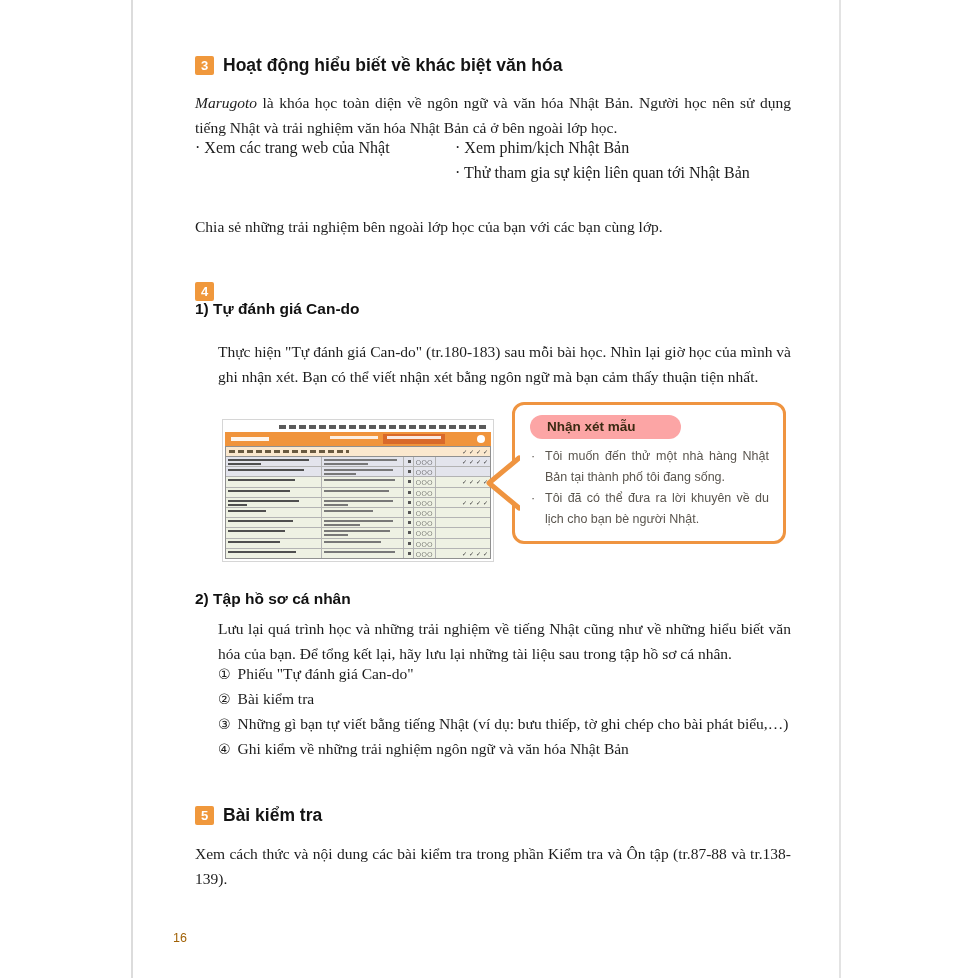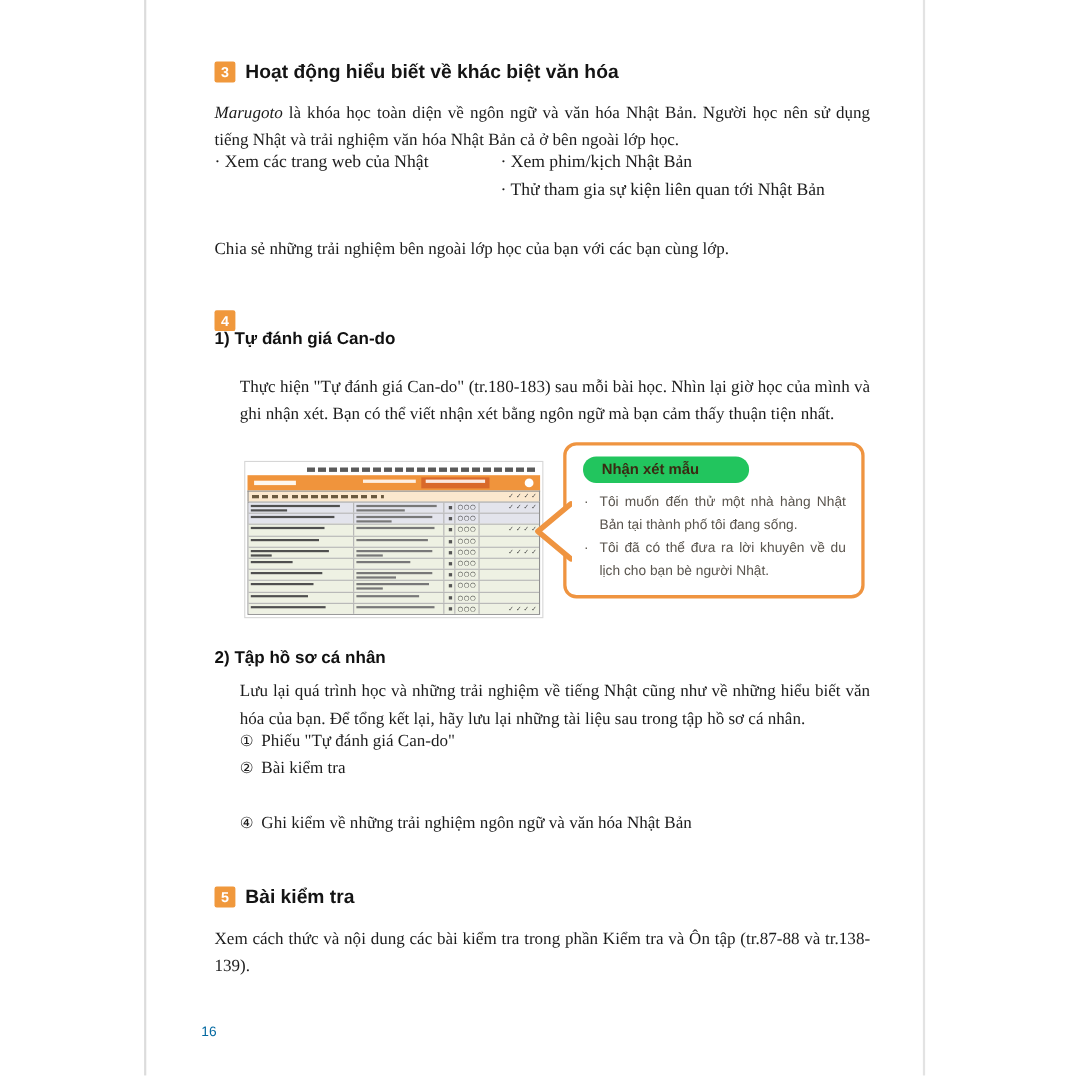--- a/index.html
+++ b/index.html
@@ -22,21 +22,21 @@
   .sub-head { position:absolute; left:195px; font:700 15.5px/18px "Liberation Sans", sans-serif; color:#111; }
 
   .para { position:absolute; font-size:15.5px; line-height:25px; text-align:justify; color:#1c1c1c; }
   .para-full { left:195px; width:596px; }
   .para-ind  { left:218px; width:573px; }
   .bullet-line { position:absolute; font-size:16px; line-height:20px; white-space:nowrap; }
 
   .plist-item { position:absolute; left:218px; font-size:15.5px; line-height:20px; white-space:nowrap; }
   .plist-marker { font-family:"DejaVu Sans", sans-serif; font-size:14px; margin-right:7px; color:#1c1c1c; }
 
-  .page-num { position:absolute; left:183px; top:930px; font:12.5px/16px "Liberation Sans", sans-serif; color:#0369a1; }
+  .page-num { position:absolute; left:173px; top:930px; font:12.5px/16px "Liberation Sans", sans-serif; color:#a16207; }
 
   
   .thumb {
     position:absolute; left:222px; top:419px; width:272px; height:143px;
     background:#fff; border:1px solid #d6d6d6; box-sizing:border-box;
   }
   .thumb-topstrip { position:relative; height:12px; }
   .thumb-topstrip .tinytext {
     position:absolute; right:4px; top:5px; width:210px; height:4px;
     background:repeating-linear-gradient(90deg,#5a5a5a 0 7px,transparent 7px 10px);
@@ -78,21 +78,21 @@
   }
 
   
   .callout {
     position:absolute; left:512px; top:402px; width:274px; height:142px;
     background:#fff; border:3px solid #EF9440; border-radius:12px; box-sizing:border-box;
   }
   .callout-tail { position:absolute; left:-29px; top:50px; width:34px; height:56px; }
   .callout-pill {
     display:inline-block; margin:10px 0 0 15px; padding:3px 45px 4px 17px;
-    background:#22c55e; border-radius:14px;
+    background:#fca5a5; border-radius:14px;
     font:700 13.5px/17px "Liberation Sans", sans-serif; color:#3a2a12;
   }
   .callout-body { margin:7px 14px 0 16px; }
   .callout-item {
     display:flex; font:12.5px/21px "Liberation Sans", sans-serif; color:#5a554e;
     text-align:justify;
   }
   .callout-item .cmark { flex:0 0 14px; }
 </style>
 </head>
@@ -328,20 +328,23 @@
 
   <div class="sub-head" style="top:590px;">2) Tập hồ sơ cá nhân</div>
   <div class="para para-ind" style="top:616px;">Lưu lại quá trình học và những trải nghiệm về tiếng Nhật cũng như về những hiểu biết văn hóa của bạn. Để tổng kết lại, hãy lưu lại những tài liệu sau trong tập hồ sơ cá nhân.</div>
 
   <div class="plist-item" style="top:664px;">
     <span class="plist-marker">①</span><span>Phiếu "Tự đánh giá Can-do"</span>
   </div>
   <div class="plist-item" style="top:689px;">
     <span class="plist-marker">②</span><span>Bài kiểm tra</span>
   </div>
+  <div class="plist-item" style="top:714px;">
+    <span class="plist-marker">③</span><span>Những gì bạn tự viết bằng tiếng Nhật (ví dụ: bưu thiếp, tờ ghi chép cho bài phát biểu,…)</span>
+  </div>
   <div class="plist-item" style="top:739px;">
     <span class="plist-marker">④</span><span>Ghi kiểm về những trải nghiệm ngôn ngữ và văn hóa Nhật Bản</span>
   </div>
 
   <div class="sec-head" style="top:805px;">
     <div class="sec-badge">5</div>
     <div class="sec-title">Bài kiểm tra</div>
   </div>
   <div class="para para-full" style="top:841px;">Xem cách thức và nội dung các bài kiểm tra trong phần Kiểm tra và Ôn tập (tr.87-88 và tr.138-139).</div>
 

